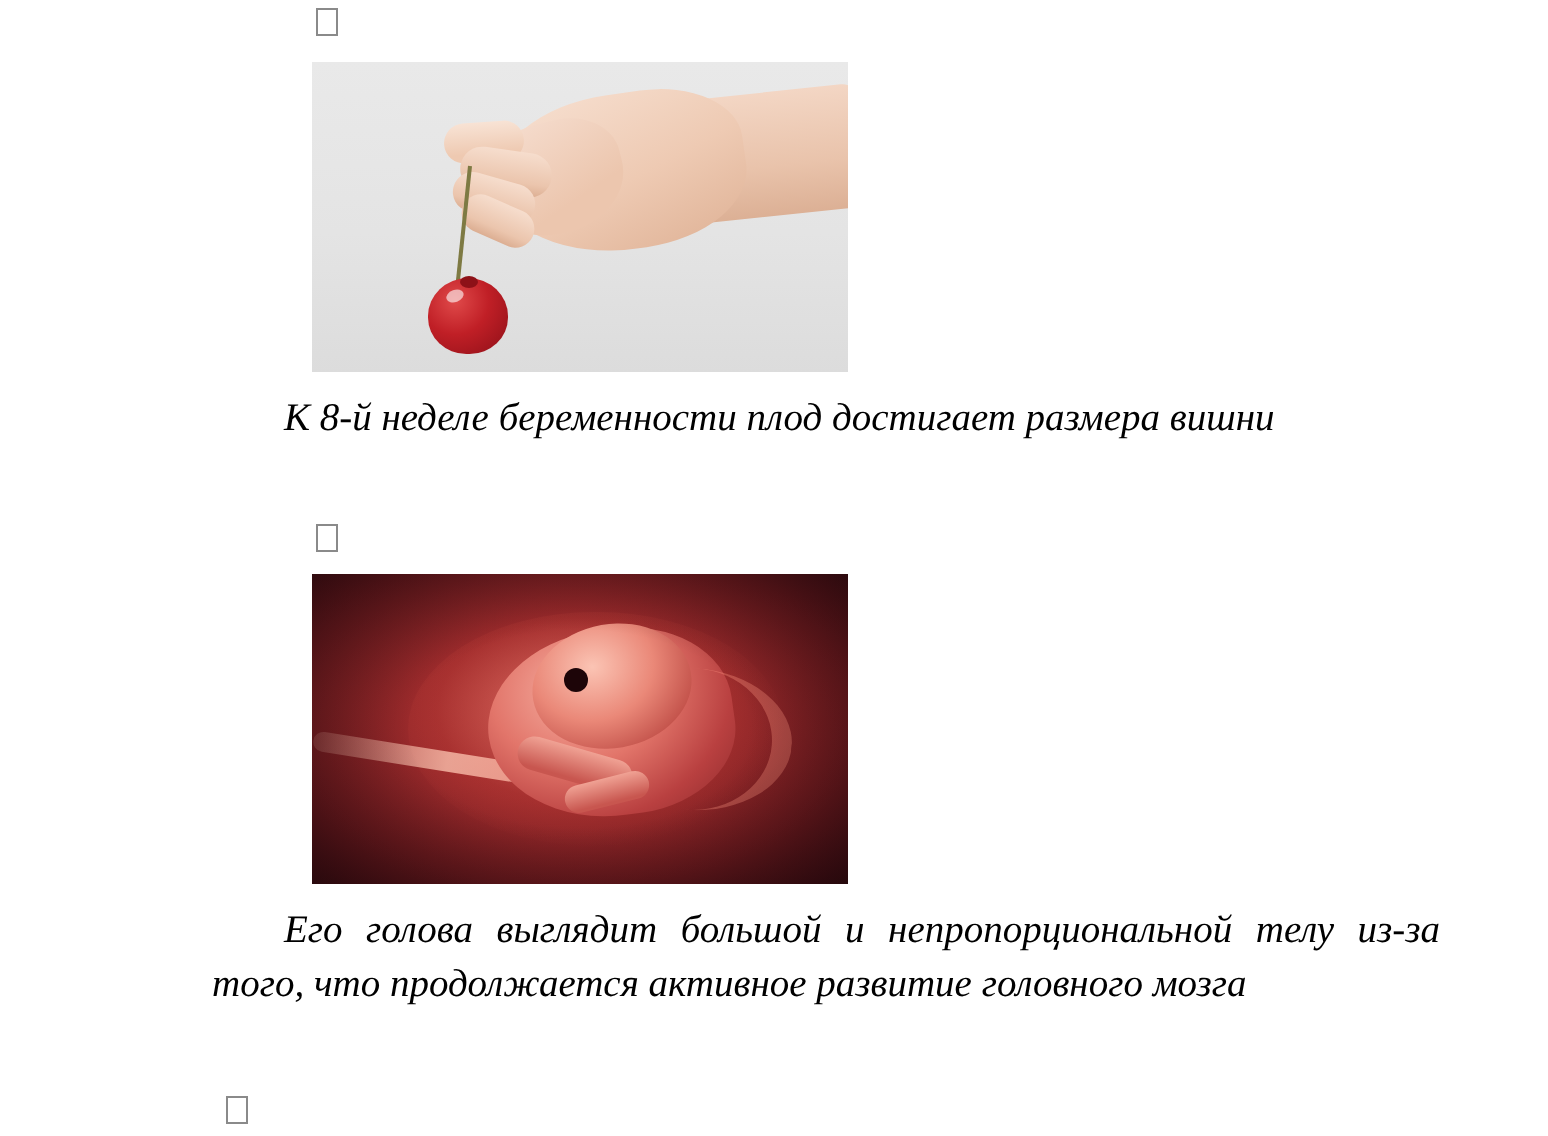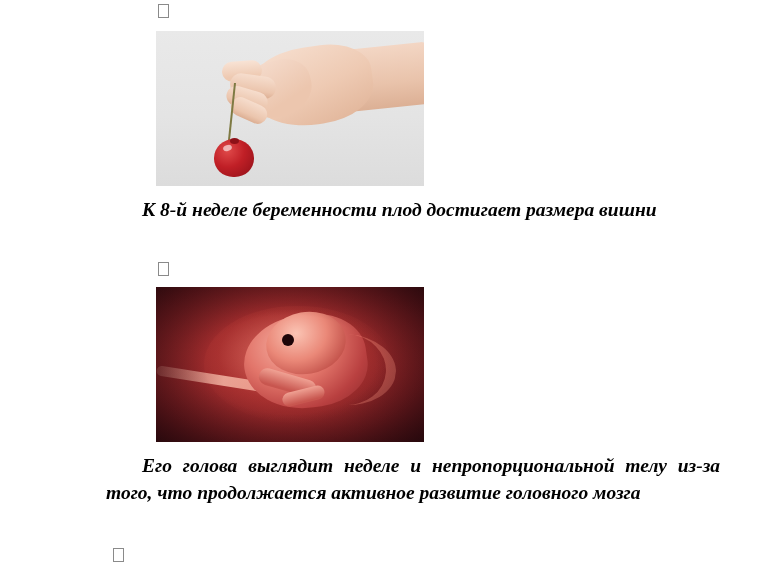--- a/index.html
+++ b/index.html
@@ -37,21 +37,21 @@
 
   .figure {
     position: absolute;
     overflow: hidden;
     background: #e8e8e8;
   }
 
   .caption {
     position: absolute;
     font-family: "Liberation Serif", serif;
-    font-weight: bold;
+    font-weight: normal;
     font-style: italic;
     font-size: 19.5px;
     line-height: 27px;
     color: #000000;
     text-align: justify;
     text-justify: inter-word;
   }
   .caption .indent {
     display: inline-block;
     width: 36px;
@@ -250,20 +250,20 @@
       <div class="back-curve"></div>
       <div class="head"></div>
       <div class="eye"></div>
       <div class="limb limb-a"></div>
       <div class="limb limb-b"></div>
       <div class="vignette"></div>
     </div>
   </div>
 
   <div class="caption" style="left:106px; top:452px; width:614px;">
-    <span class="indent"></span><span>Его голова выглядит неделе и непропорциональной телу из-за того, что продолжается активное развитие головного мозга</span>
+    <span class="indent"></span><span>Его голова выглядит большой и непропорциональной телу из-за того, что продолжается активное развитие головного мозга</span>
   </div>
 
   <div class="ph-row" style="left:113px; top:548px;">
     <span class="placeholder-box"></span>
   </div>
 
 </div>
 
 </body></html>

